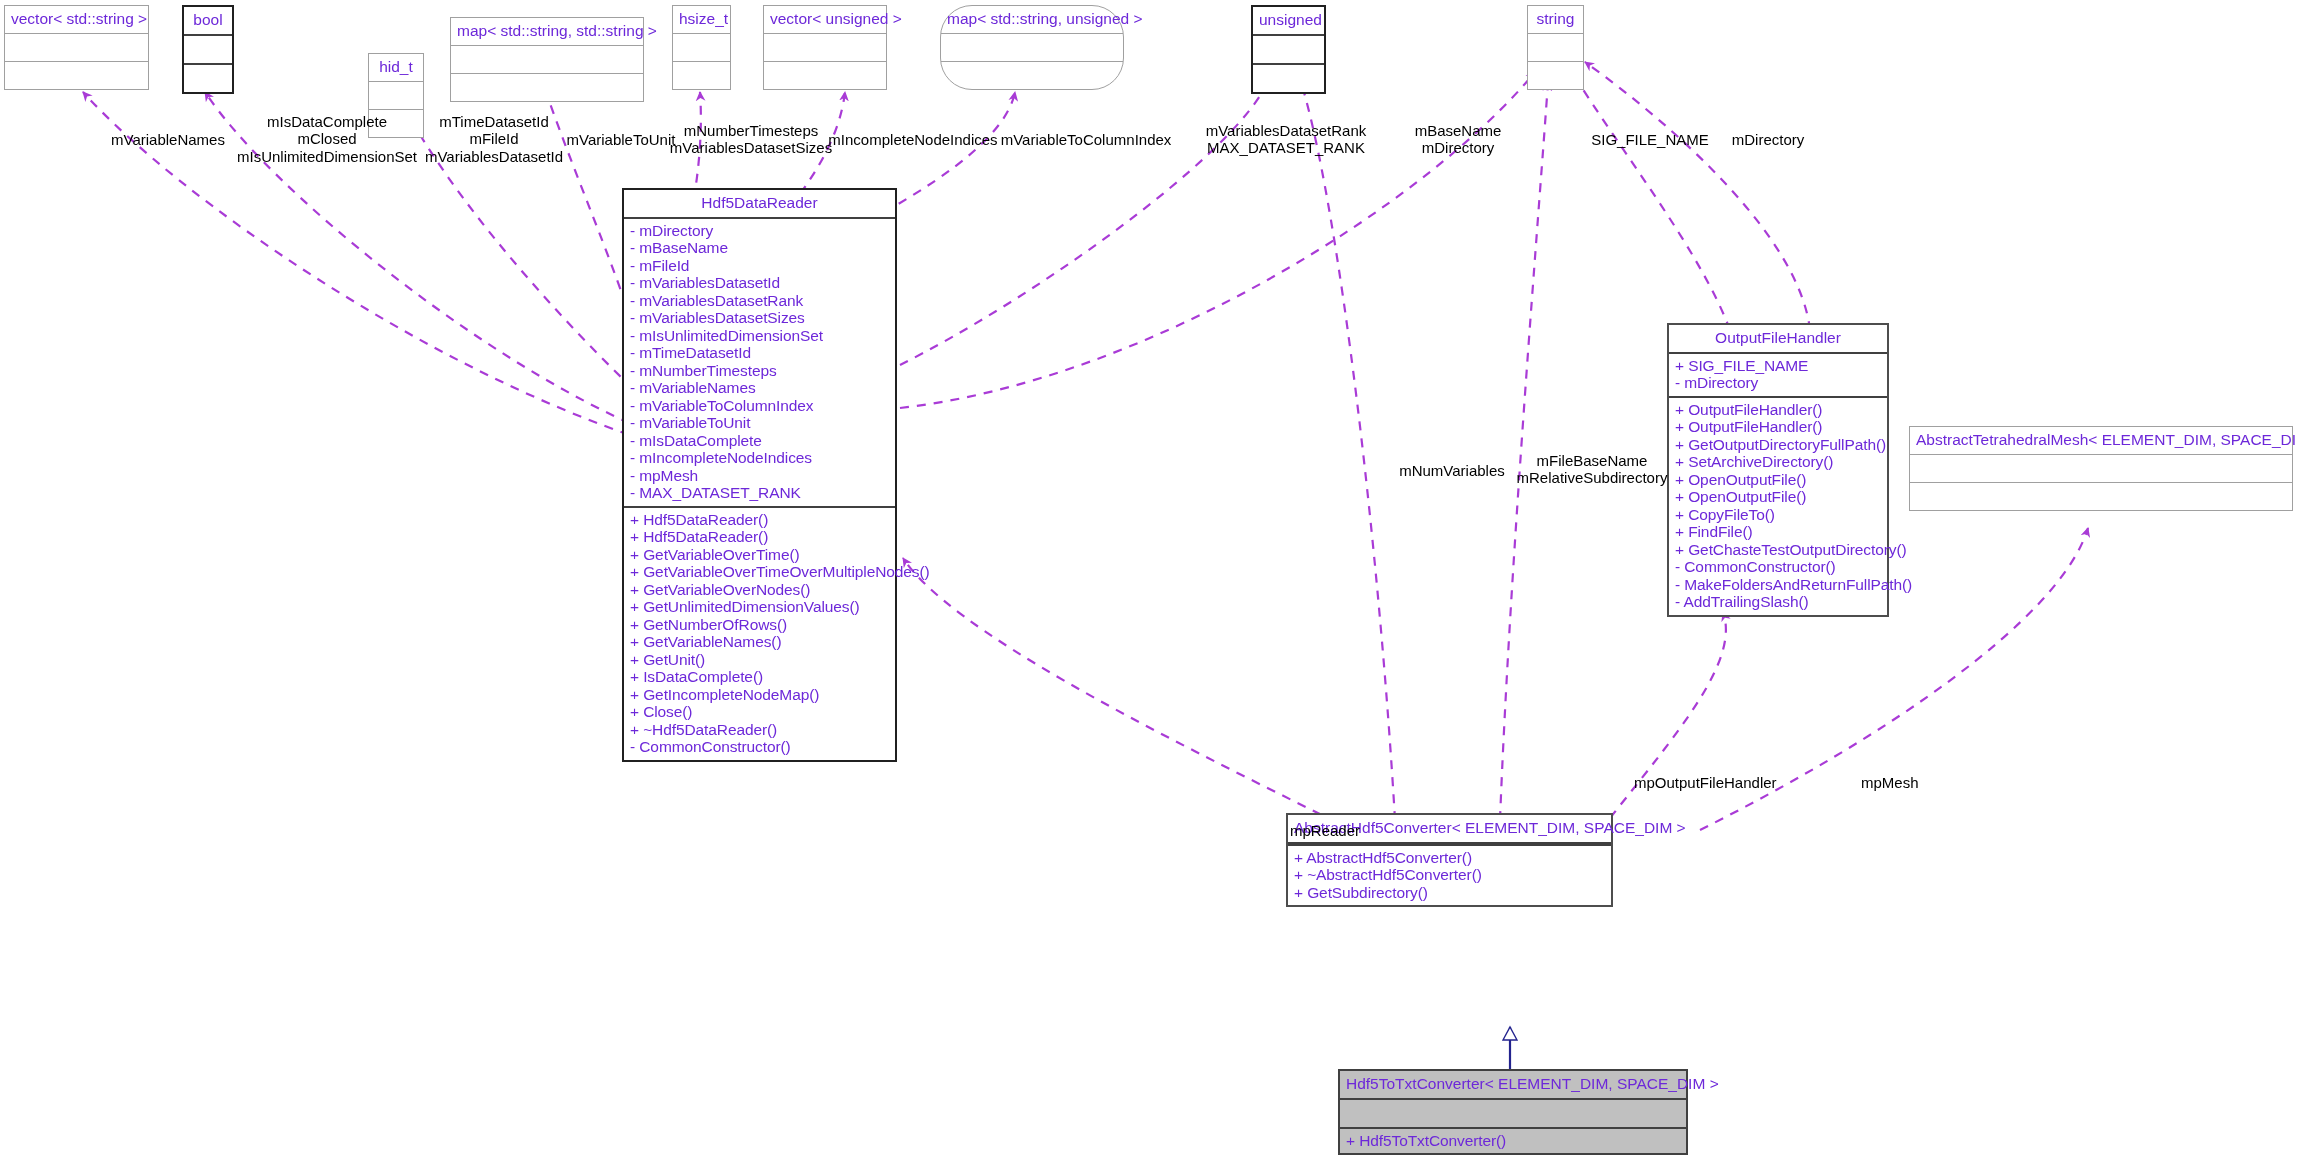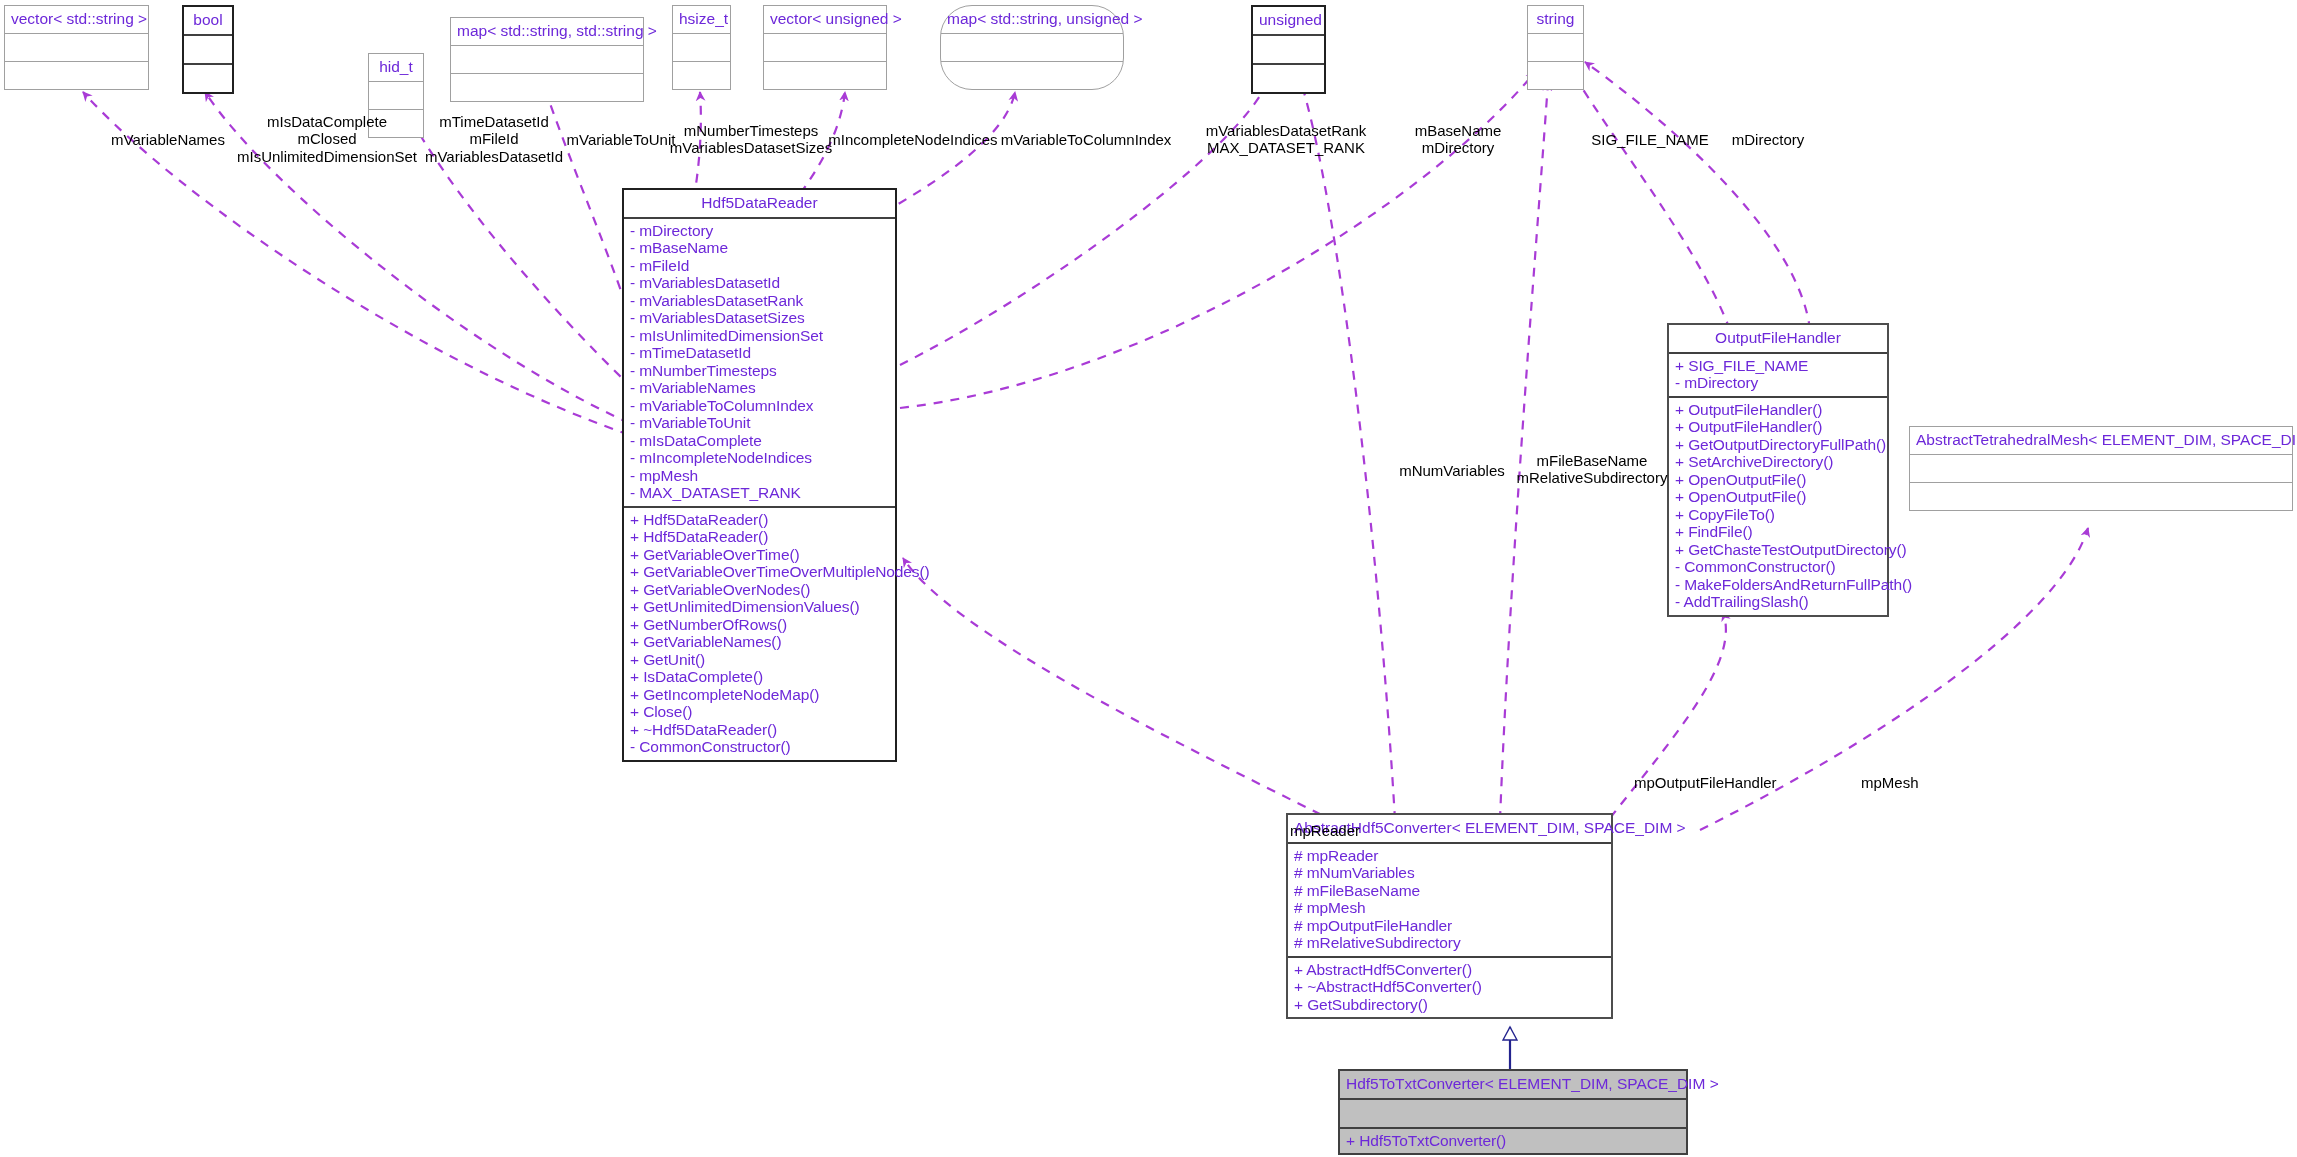--- a/index.html
+++ b/index.html
@@ -354,28 +354,20 @@
     <div>mpOutputFileHandler</div>
   </div>
 
   <div class="elabel lft" style="left:1861px; top:774px;">
     <div>mpMesh</div>
   </div>
 
   <div class="uml mid" style="left:1286px; top:813px; width:327px;">
     <div class="title">AbstractHdf5Converter&lt; ELEMENT_DIM, SPACE_DIM &gt;</div>
     <div class="sep"></div>
-    <div class="attrs">
-      <div class="row"># mpReader</div>
-      <div class="row"># mNumVariables</div>
-      <div class="row"># mFileBaseName</div>
-      <div class="row"># mpMesh</div>
-      <div class="row"># mpOutputFileHandler</div>
-      <div class="row"># mRelativeSubdirectory</div>
-    </div>
     <div class="sep"></div>
     <div class="ops">
       <div class="row">+ AbstractHdf5Converter()</div>
       <div class="row">+ ~AbstractHdf5Converter()</div>
       <div class="row">+ GetSubdirectory()</div>
     </div>
   </div>
 
   <div class="uml filled" style="left:1338px; top:1069px; width:350px;">
     <div class="title">Hdf5ToTxtConverter&lt; ELEMENT_DIM, SPACE_DIM &gt;</div>

